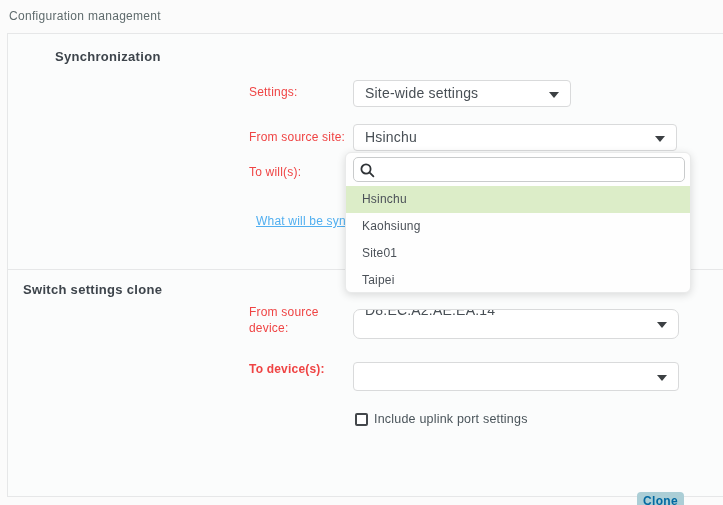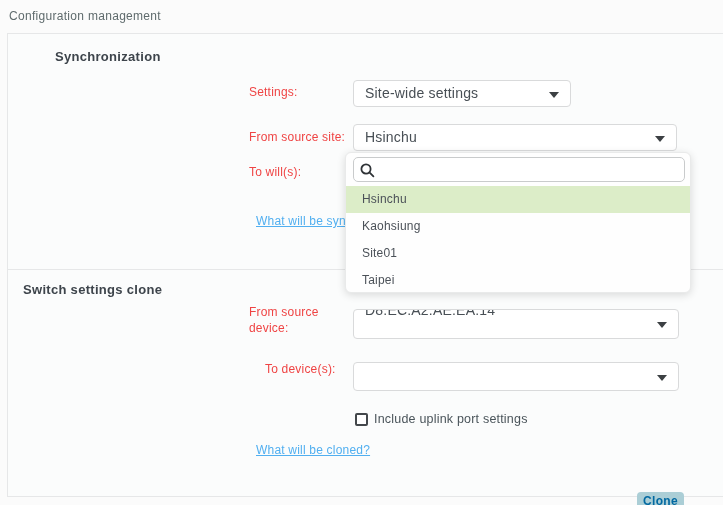--- a/index.html
+++ b/index.html
@@ -30,29 +30,29 @@
     background:#e6e7e8;
   }
   .field-label {
     position:absolute; font-size:12px; color:#ef4444; letter-spacing:.2px;
     line-height:16px;
   }
   .lbl-settings   { left:241px; top:50px; }
   .lbl-fromsite   { left:241px; top:95px; }
   .lbl-tosites    { left:241px; top:130px; }
   .lbl-fromdev    { left:241px; top:270px; width:84px; }
-  .lbl-todev      { left:257px; top:327px; }
+  .lbl-todev      { left:241px; top:327px;font-weight:bold; }
   .select {
     position:absolute; background:#fff;
     border:1px solid #d9dadb; border-radius:4px;
     cursor:pointer;
   }
   .sel-settings { left:345px; top:46px;  width:218px; height:27px; }
   .sel-fromsite { left:345px; top:90px;  width:324px; height:27px; }
-  .sel-fromdev  { left:345px; top:275px; width:326px; height:30px; overflow:hidden; }
+  .sel-fromdev  { left:345px; top:275px; width:326px; height:30px; overflow:hidden;border-radius:7px; }
   .sel-todev    { left:345px; top:328px; width:326px; height:29px; }
   .select .value {
     display:block; padding-left:11px; font-size:14px; color:#484f55;
     letter-spacing:.2px; line-height:25px; white-space:nowrap;
   }
   .sel-fromdev .value {
     position:absolute; top:-7px; left:0; line-height:14px;
   }
   .caret {
     position:absolute; right:11px; top:50%; margin-top:-2px;
@@ -157,17 +157,16 @@
 
   <div class="field-label lbl-todev">To device(s):</div>
   <div class="select sel-todev">
     <span class="value"></span>
     <span class="caret"></span>
   </div>
 
   <div class="checkbox"></div>
   <div class="checkbox-label">Include uplink port settings</div>
 
-  <div class="link link-clone">What will be cloned?</div>
 
   <button class="clone-btn">Clone</button>
 
 </div>
 
 </body></html>

